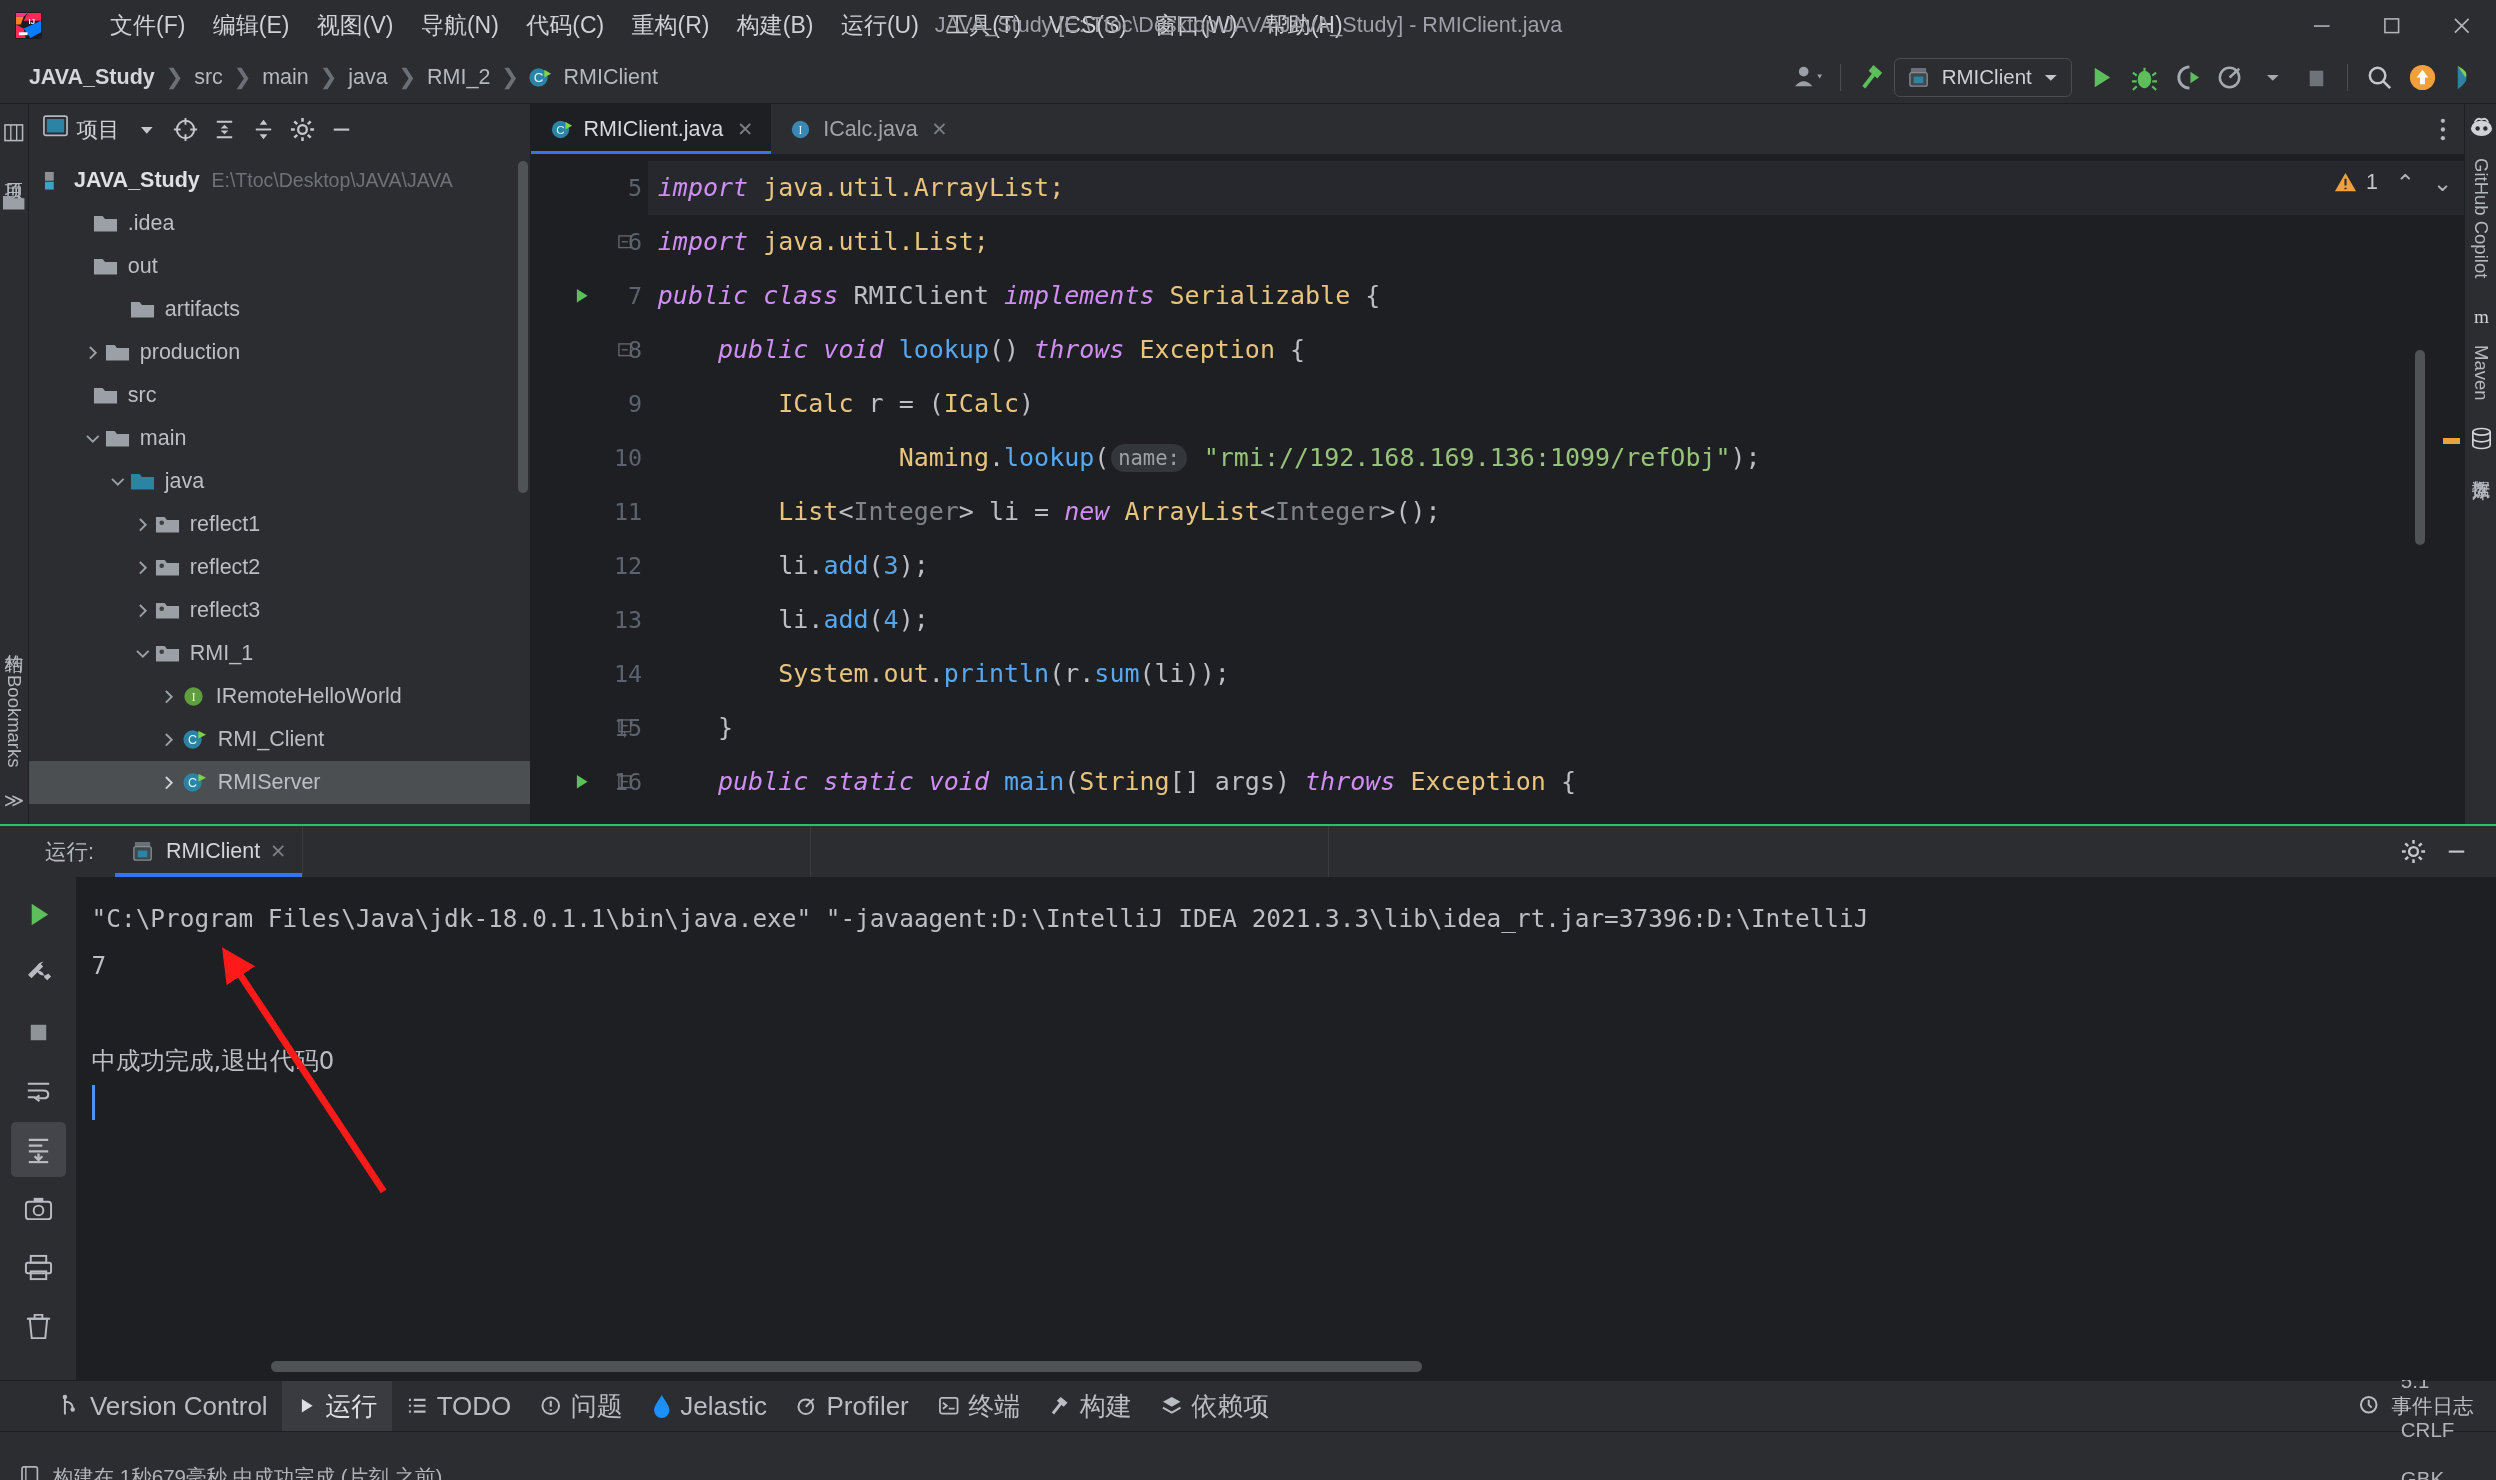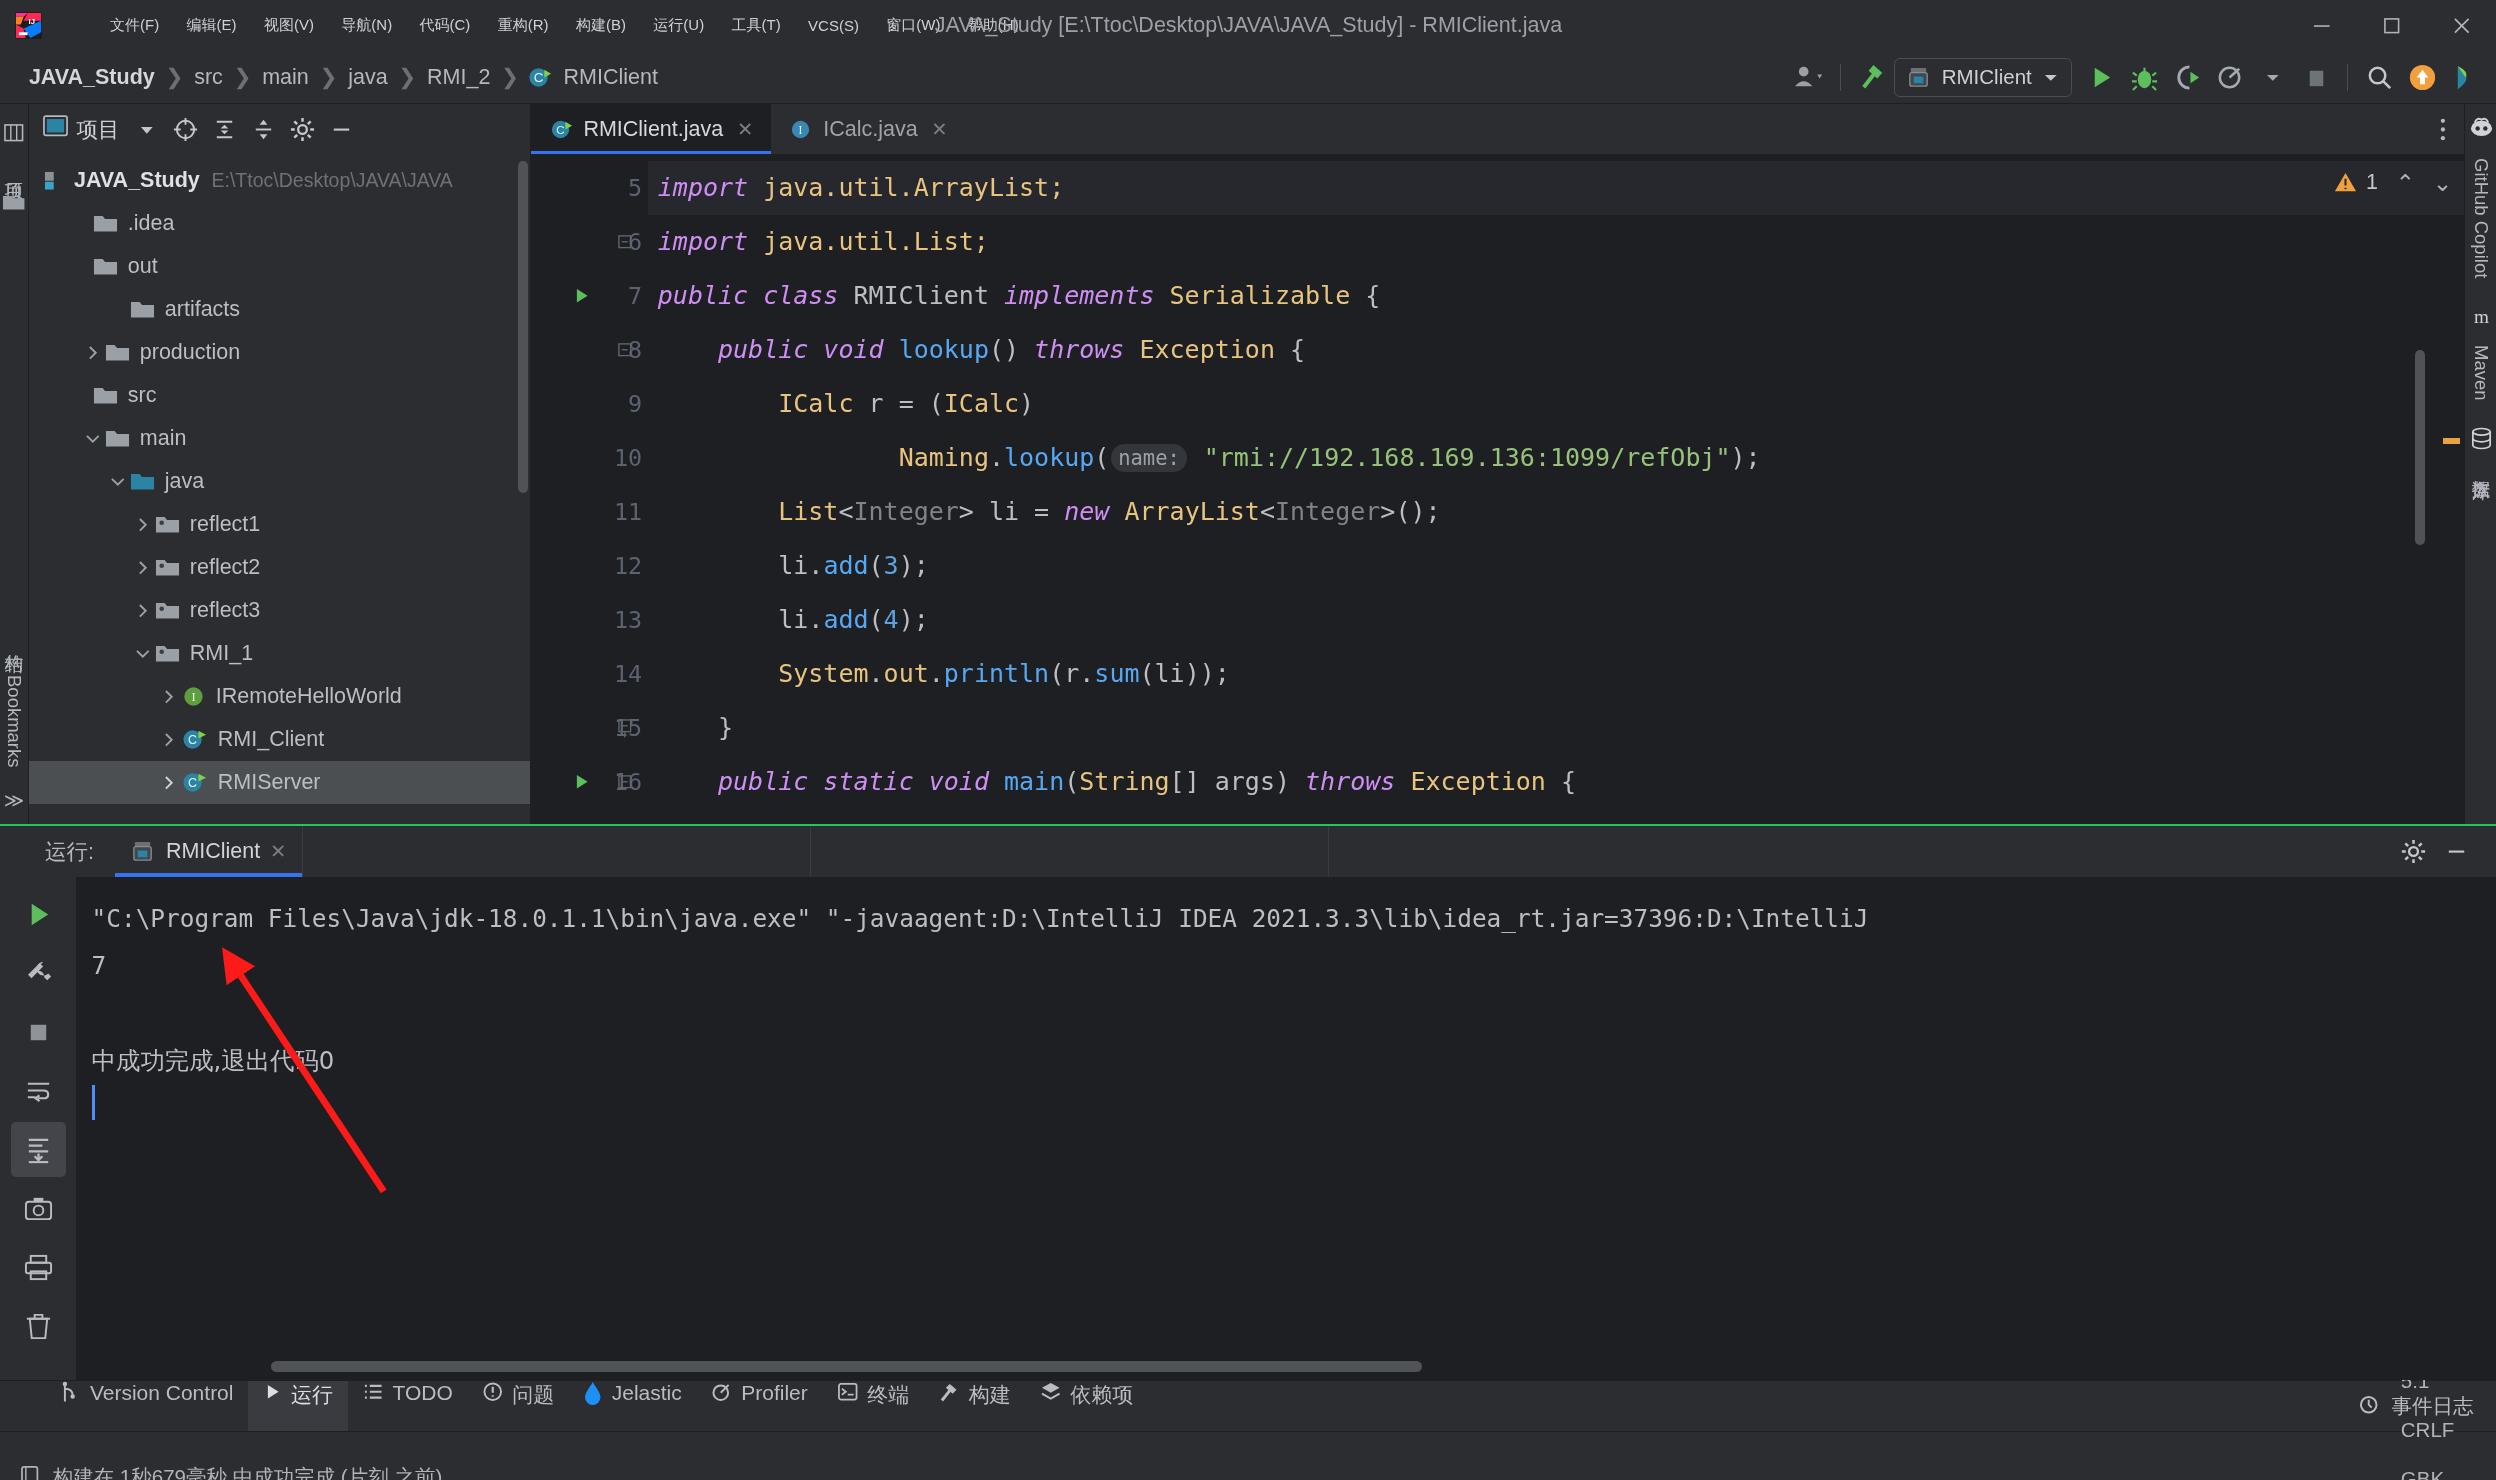--- a/index.html
+++ b/index.html
@@ -13,21 +13,21 @@
   .app { position: relative; width: 2497px; height: 1480px; display: flex; flex-direction: column; }
 
   
   .titlebar {
     height: 51px; background: #2b2d30; display: flex; align-items: center;
     flex: 0 0 51px; position: relative; gap: 40px;
   }
   .ij-logo { width: 29px; height: 29px; margin-left: 13.7px; margin-right: 13.7px; position: relative; flex: 0 0 29px; }
   .menus { display: flex; align-items: center; gap: 0px; }
   .menu-item {
-    font-size: 15px; color: #ced0d6; padding: 3.9px 13.7px; white-space: nowrap;
+    font-size: 23px; color: #ced0d6; padding: 3.9px 13.7px; white-space: nowrap;
     letter-spacing: 0px;
   }
   .win-title {
     position: absolute; left: 0; right: 0; text-align: center;
     font-size: 21.5px; color: #9da0a8; pointer-events: none;
   }
   .win-btns { margin-left: auto; display: flex; align-items: center; height: 51px; }
   .win-btn { width: 70px; height: 51px; display: flex; align-items: center; justify-content: center; }
   .win-btn svg { opacity: .85; }
 
@@ -189,21 +189,21 @@
     position: absolute; left: 195px; bottom: 7.8px; height: 11.7px; width: 1151px;
     background: #4f5356; border-radius: 5.9px;
   }
 
   
   .tool-bar {
     height: 51px; flex: 0 0 51px; background: #2b2d30; display: flex; align-items: stretch;
     border-top: 1px solid #1e1f22; padding-left: 45px;
   }
   .tw-btn {
-    display: flex; gap: 8.8px; padding: 0 14.6px; font-size: 21px; color: #b9bcc2;
+    display: flex; align-items: center; gap: 8.8px; padding: 0 14.6px; font-size: 26px; color: #b9bcc2;
   }
   .tw-btn.active { background: #393b40; color: #dcdee3; }
   .tb-right { margin-left: auto; display: flex; align-items: center; gap: 9.8px; padding-right: 23.4px; font-size: 20.5px; color: #b9bcc2; }
 
   .status-bar {
     height: 49px; flex: 0 0 49px; background: #2b2d30; display: flex; align-items: center;
     padding: 0 17.6px; font-size: 20.5px; color: #b0b3b9; border-top: 1px solid #1e1f22;
   }
   .sb-left { display: flex; align-items: center; gap: 11.7px; margin-top: 42px; }
   .sb-right { margin-left: auto; display: flex; gap: 25px; flex-direction: column; }

